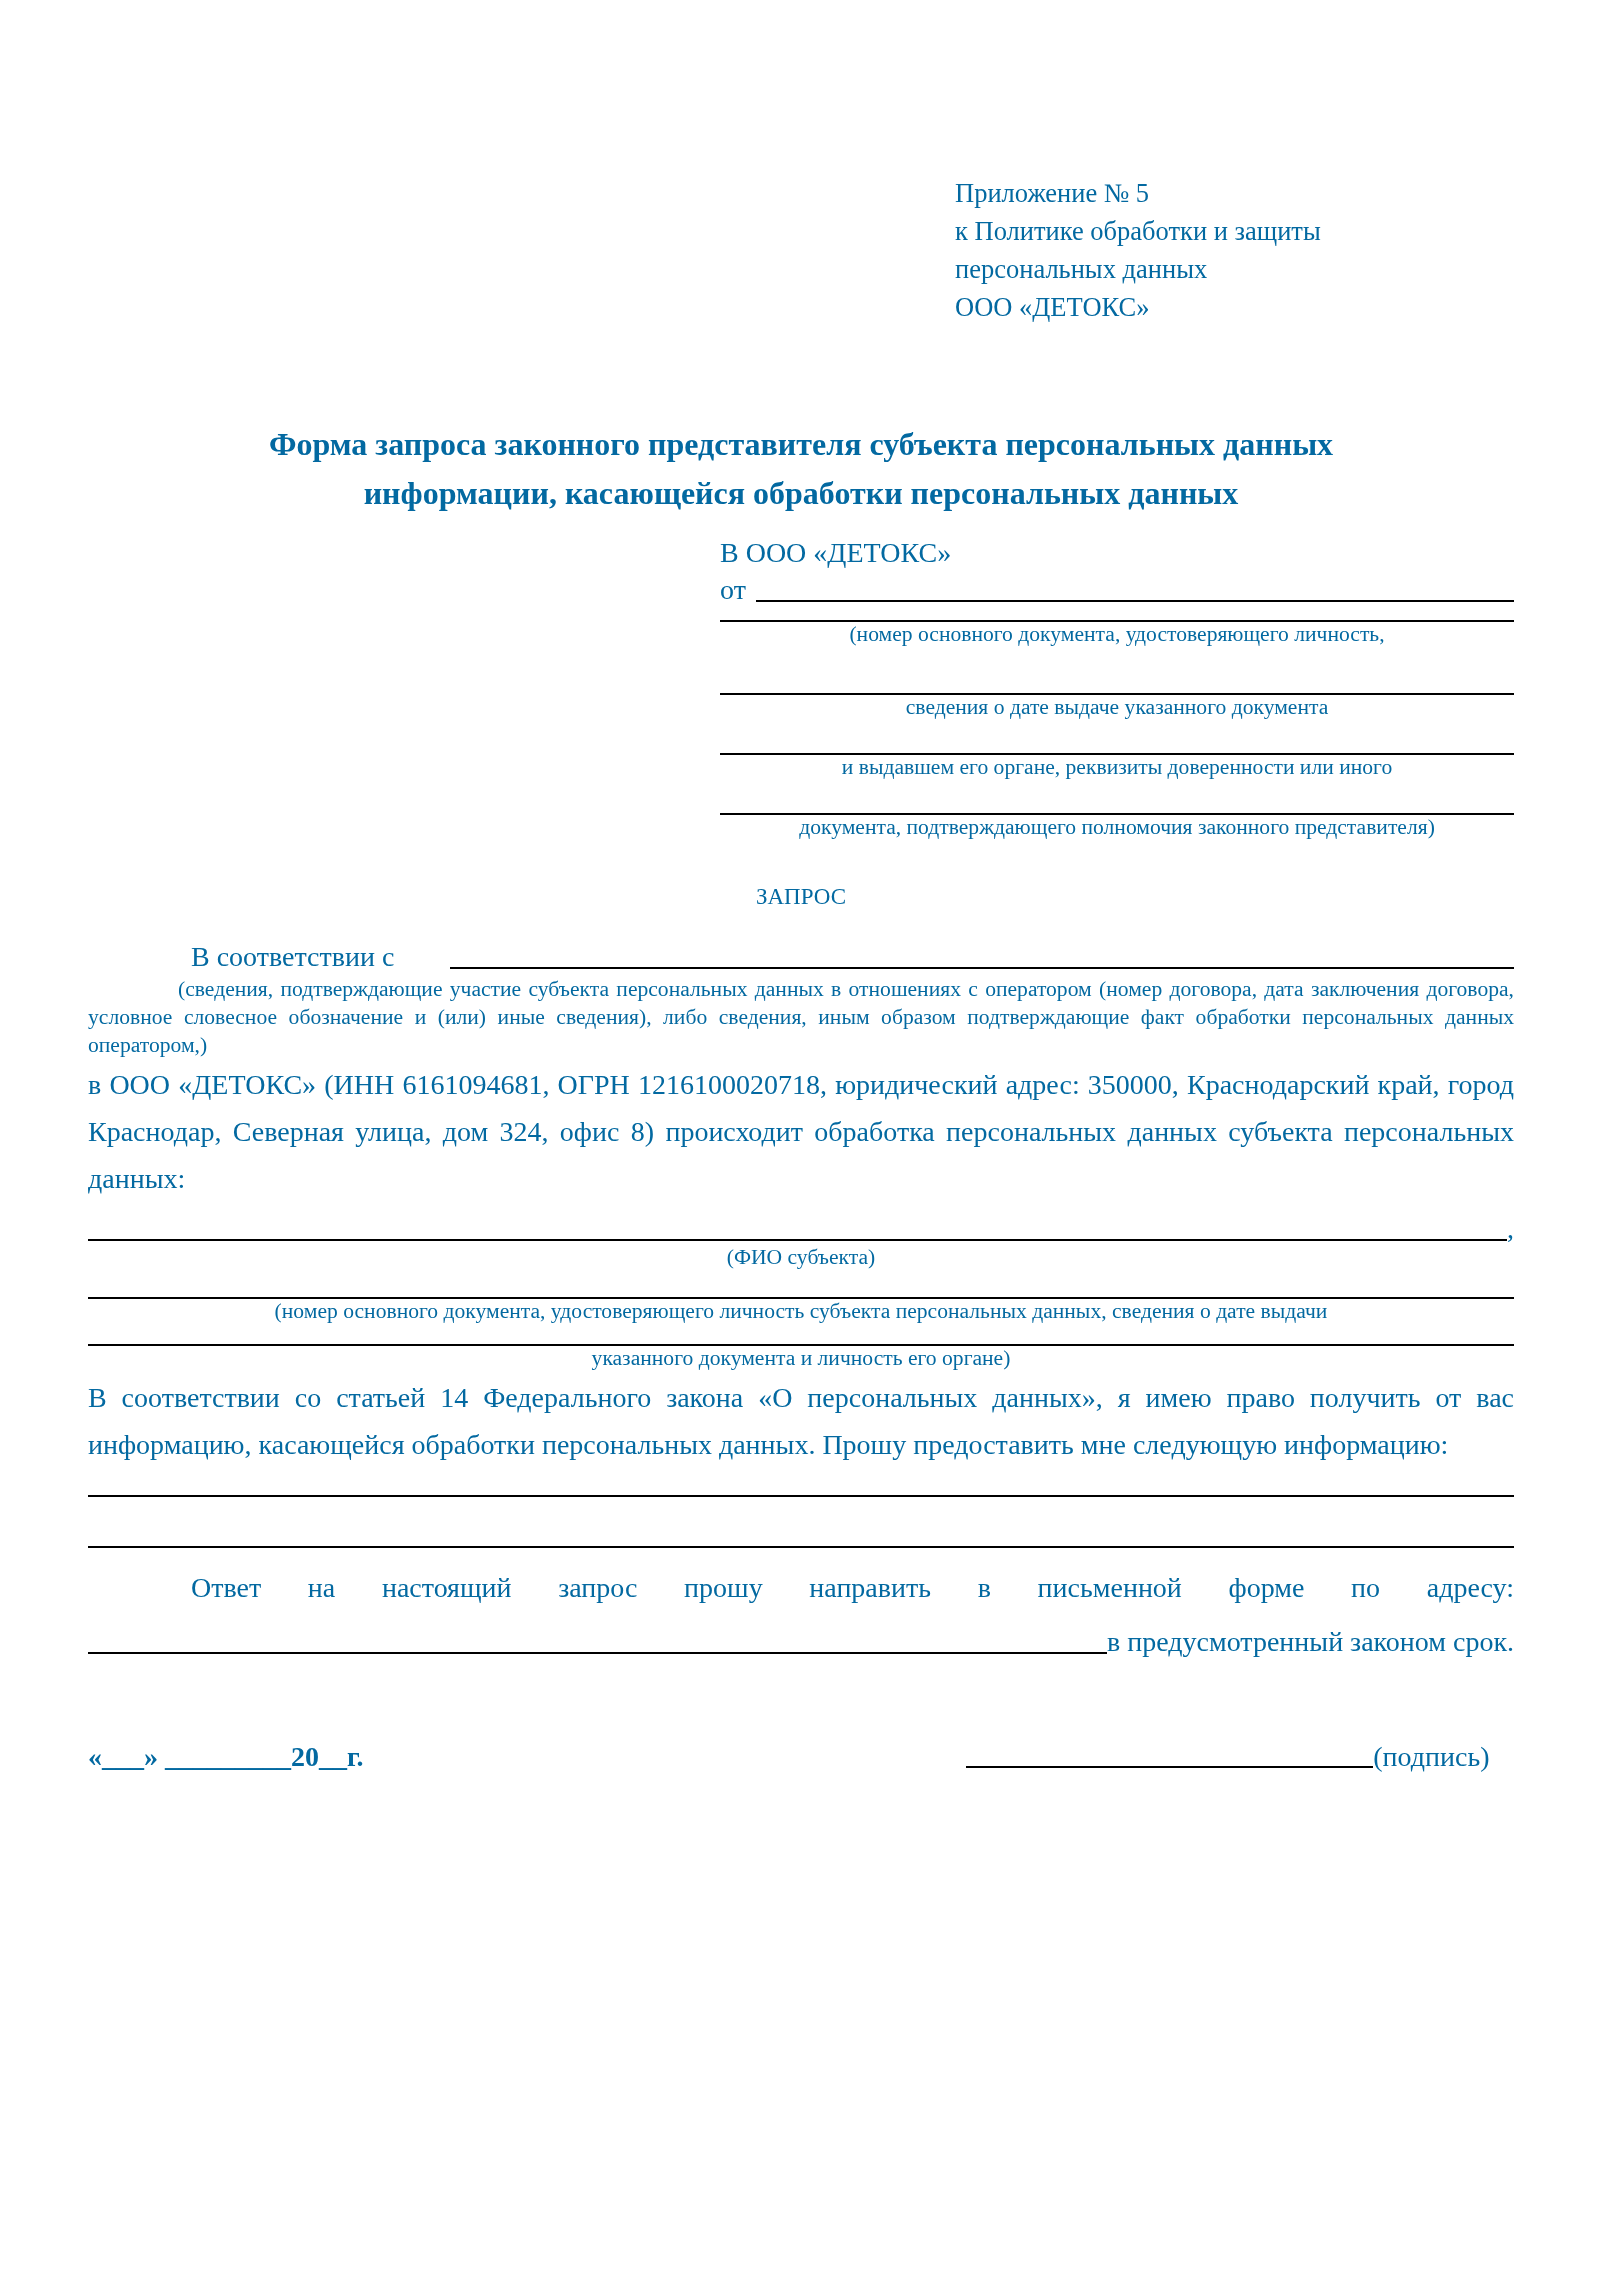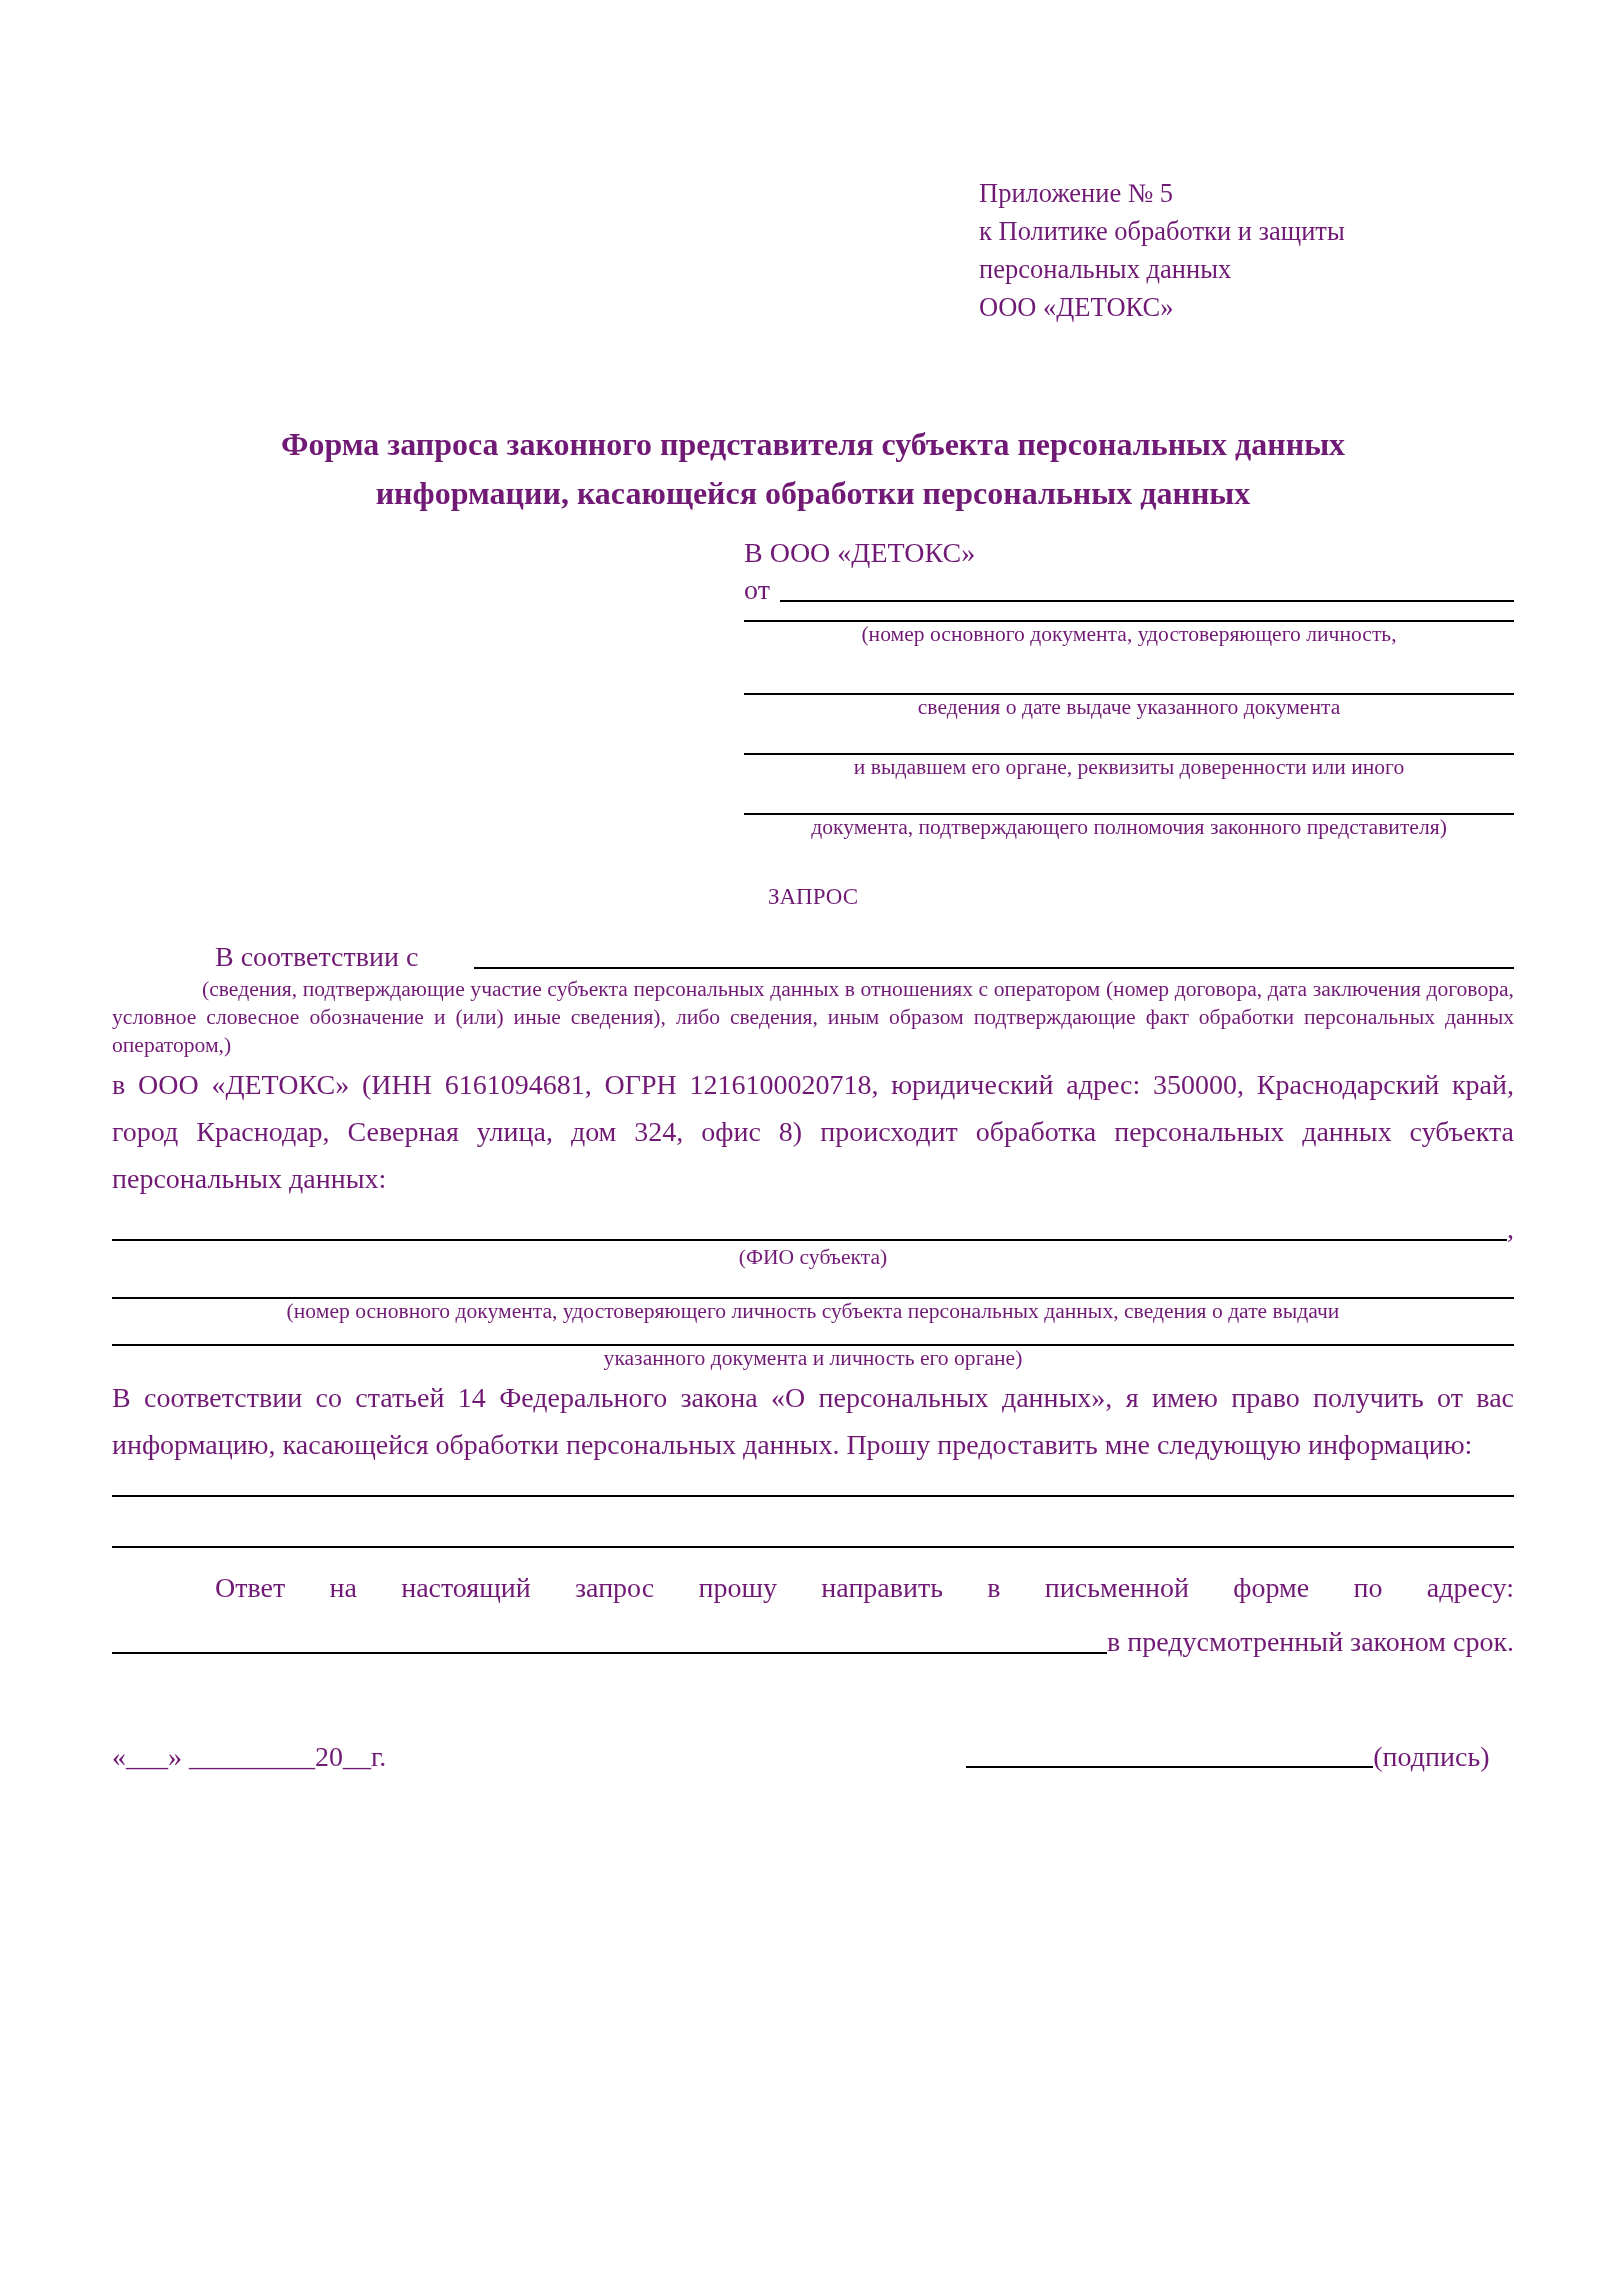--- a/index.html
+++ b/index.html
@@ -2,24 +2,24 @@
 <html lang="ru"><head>
 <meta charset="utf-8">
 <style>
   * { margin: 0; padding: 0; box-sizing: border-box; }
   html, body { background: #ffffff; }
   .page {
     position: relative;
     width: 1621px;
     height: 2294px;
     background: #ffffff;
-    color: #701a75;
+    color: #0369a1;
     font-family: "Liberation Serif", "DejaVu Serif", serif;
     font-size: 28px;
-    padding: 174px 107px 0 112px;
+    padding: 174px 107px 0 88px;
     overflow: hidden;
   }
 
   
   .appendix { margin-left: 867px; font-size: 26.5px; line-height: 38px; }
 
   
   .doc-title {
     margin-top: 94px;
     text-align: center;
@@ -76,21 +76,21 @@
 
   
   .footer-row {
     display: flex;
     justify-content: space-between;
     align-items: flex-end;
     margin-top: 83px;
   }
   .sign-group { display: flex; align-items: flex-end; margin-right: 24.5px; }
   .sign-fill { width: 407px; border-bottom: 2.9px solid #000; margin-bottom: 4.9px; }
-  .date-line { white-space: nowrap; }
+  .date-line { white-space: nowrap; font-weight: bold; }
 </style>
 </head>
 <body>
 
 <div class="page">
 
   <div class="appendix">
     <div>Приложение № 5</div>
     <div>к Политике обработки и защиты</div>
     <div>персональных данных</div>

